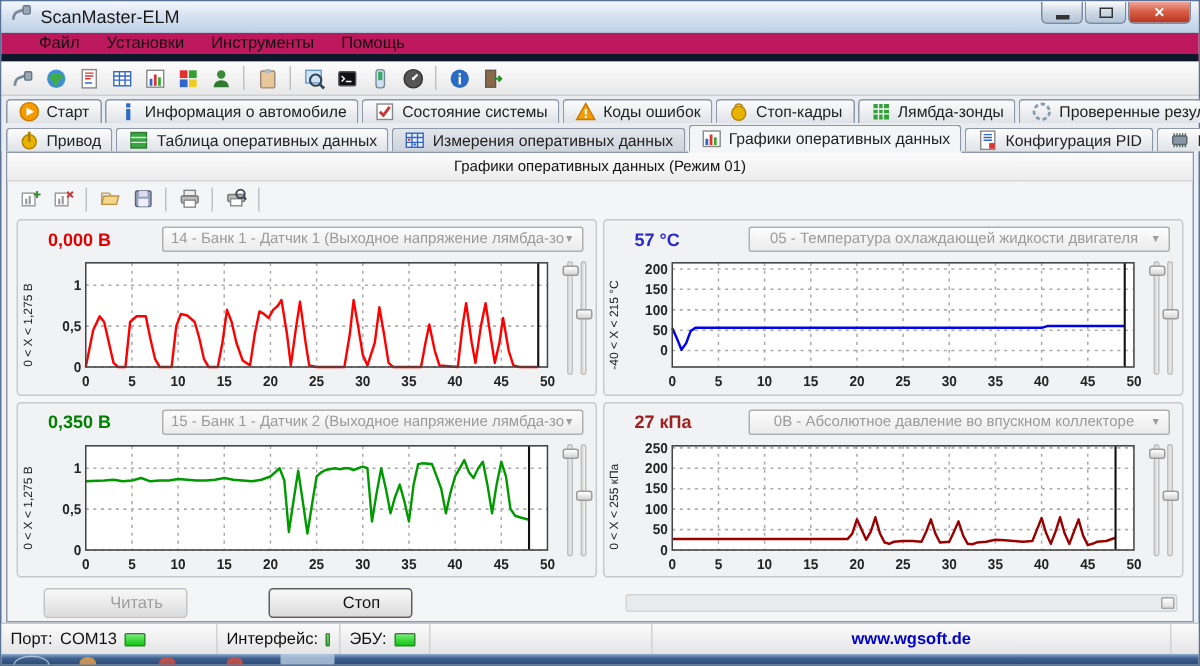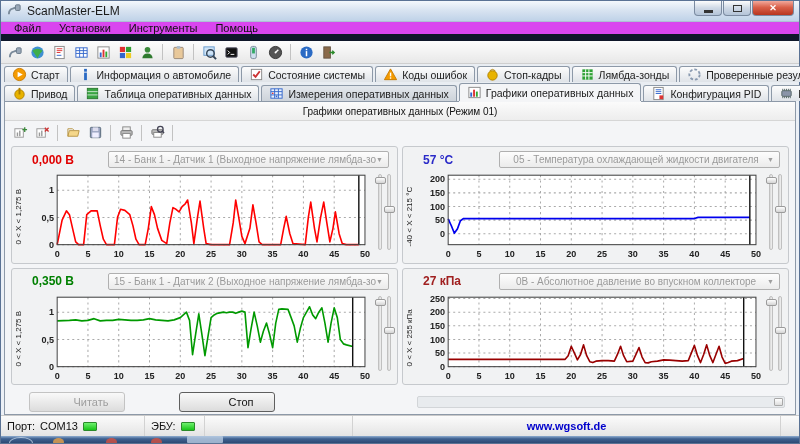--- a/index.html
+++ b/index.html
@@ -9,21 +9,21 @@
   
   .titlebar { height:21px; flex:0 0 21px; background:linear-gradient(#f4f8fc,#d9e4f1 45%,#bfd2e8); display:flex; align-items:center; padding-left:6px; gap:5px; position:relative; border-bottom:1px solid #aebfd4; }
   .title-text { font-size:12px; color:#1a1a1a; }
   .winbtns { position:absolute; right:5px; top:0; display:flex; }
   .wb { height:15px; border:1px solid #7a8aa0; border-top:none; border-radius:0 0 4px 4px; background:linear-gradient(#fdfdfd,#cfd9e6 50%,#b4c4d8); margin-left:1px; display:flex; align-items:center; justify-content:center; font-size:9px; color:#333; }
   .wb.min,.wb.max { width:28px; } .wb.close { width:42px; background:linear-gradient(#f2a99c,#d9604a 45%,#b8351f); color:#fff; font-weight:bold; }
   .minglyph { width:9px; height:3px; background:#333; margin-top:6px; }
   .maxglyph { width:9px; height:7px; border:1px solid #333; }
 
   
-  .menubar { height:19px; flex:0 0 19px; background:#d946ef; border-bottom:7px solid #0f172a; display:flex; align-items:center; padding-left:4px; }
+  .menubar { height:19px; flex:0 0 19px; background:#be185d; border-bottom:5px solid #0f172a; display:flex; align-items:center; padding-left:16px; }
   .menu-item { padding:2px 9px; font-size:11px; color:#111; }
 
   
   .toolbar { height:23px; flex:0 0 23px; background:linear-gradient(#fdfdfd,#e8e8e8); border-bottom:1px solid #cfcfcf; display:flex; align-items:center; padding-left:4px; gap:2px; }
   .tbicon { width:20px; height:20px; display:flex; align-items:center; justify-content:center; }
   .tbsep { width:1px; height:16px; background:#c2c2c2; margin:0 3px; }
 
   
   .tabrow { display:flex; align-items:flex-end; padding:1px 3px 0 3px; background:#e9edf2; }
   .tabrow1 { height:18px; flex:0 0 18px; }
@@ -608,20 +608,24 @@
       </div>
     </div>
   </div>
 
   <div class="statusbar">
     <div class="sbsec" style="width:144px">
       <span>Порт:</span>
       <span>COM13</span>
       <span class="led"></span>
     </div>
+    <div class="sbsec" style="width:82px">
+      <span>Интерфейс:</span>
+      <span class="led"></span>
+    </div>
     <div class="sbsec" style="width:60px">
       <span>ЭБУ:</span>
       <span class="led"></span>
     </div>
     <div class="sbsec" style="width:148px"></div>
     <div class="sbsec sb-web">www.wgsoft.de</div>
     <div class="sbsec sb-grip"></div>
   </div>
 
   <div class="taskbar">

